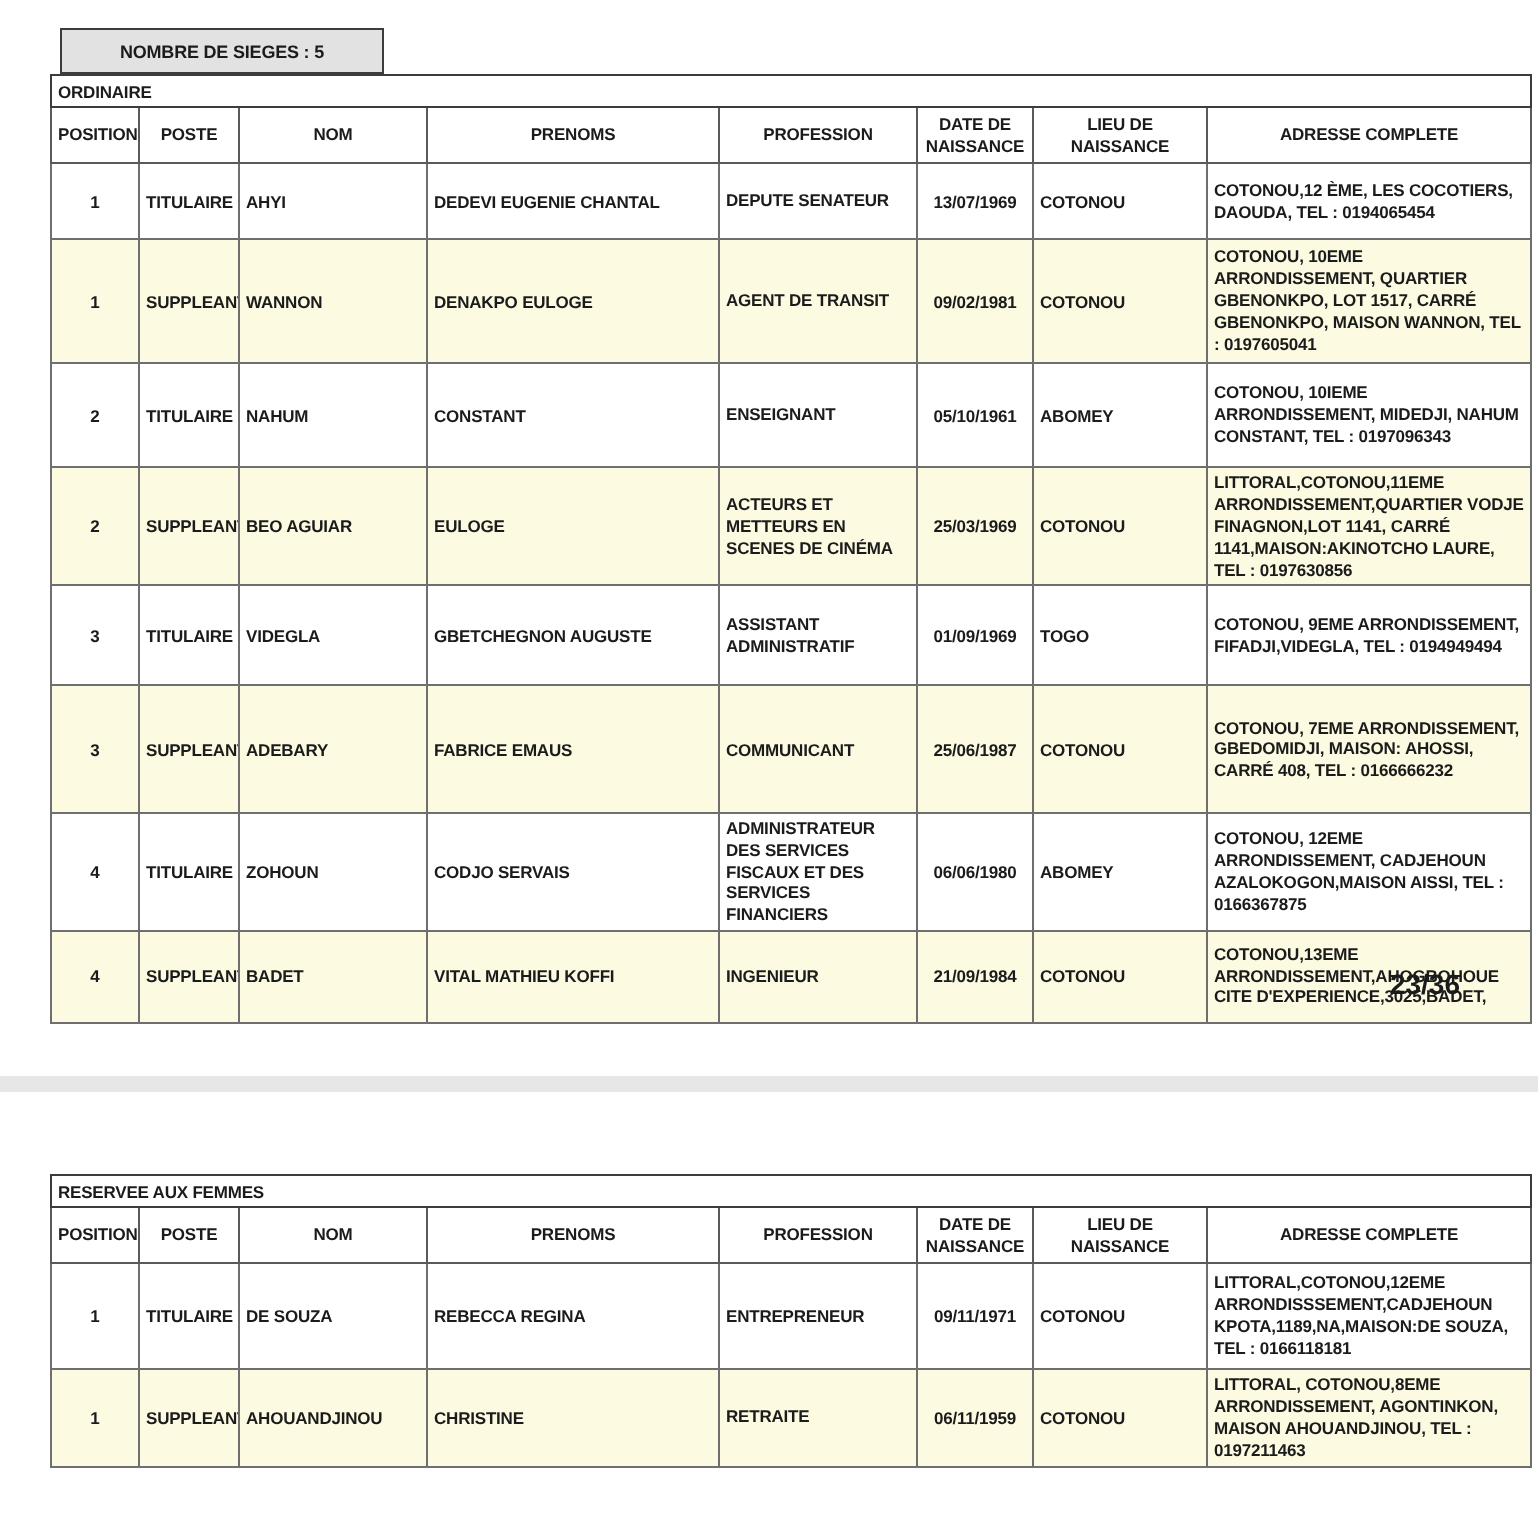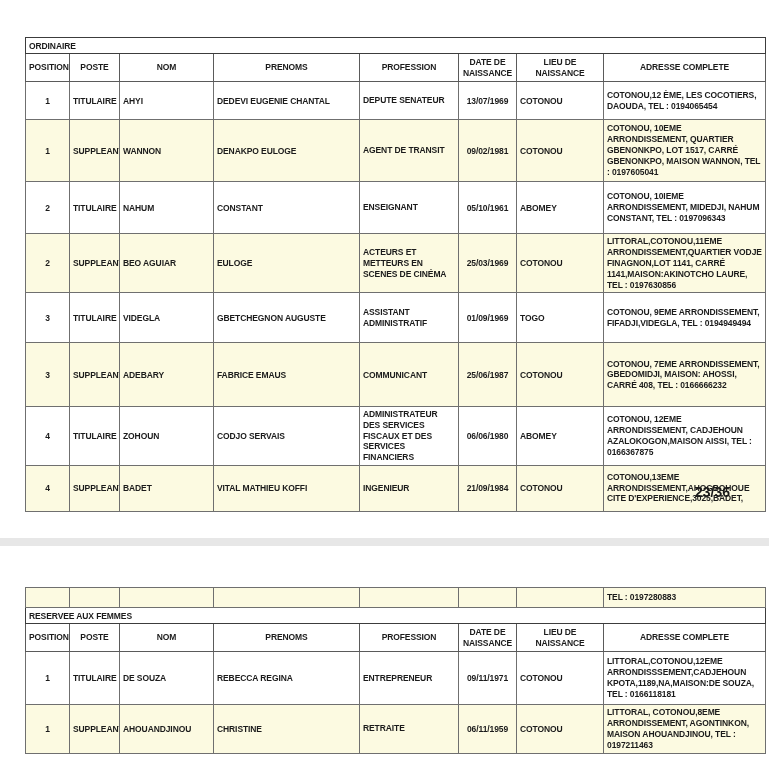--- a/index.html
+++ b/index.html
@@ -63,20 +63,21 @@
     position:absolute; top:538px; left:0; width:769px; height:8px;
     background:#e7e7e7;
   }
 </style>
 </head>
 <body>
 
 <div class="sheet" id="sheet1">
 
   <div class="topbar">
+    <div class="hcell h3">NOMBRE DE SIEGES : 5</div>
   </div>
 
   <table class="grid" id="t1">
     <colgroup>
       <col style="width:44px">
         <col style="width:50px">
         <col style="width:94px">
         <col style="width:146px">
       <col style="width:99px">
         <col style="width:58px">
@@ -192,30 +193,20 @@
       <col style="width:44px">
         <col style="width:50px">
         <col style="width:94px">
         <col style="width:146px">
       <col style="width:99px">
         <col style="width:58px">
         <col style="width:87px">
         <col style="width:162px">
     </colgroup>
     <tbody>
-      <tr class="sup carry">
-        <td class="c-pos"></td>
-        <td class="c-poste"></td>
-        <td class="c-nom"></td>
-        <td></td>
-        <td class="c-prof"></td>
-        <td class="c-date"></td>
-        <td></td>
-        <td class="c-addr">TEL : 0197280883</td>
-      </tr>
       <tr class="section-row">
         <td colspan="8">RESERVEE AUX FEMMES</td>
       </tr>
       <tr class="colhead">
         <th>POSITION</th>
         <th>POSTE</th>
         <th class="th-nom">NOM</th>
         <th>PRENOMS</th>
         <th>PROFESSION</th>
         <th>DATE DE NAISSANCE</th>

